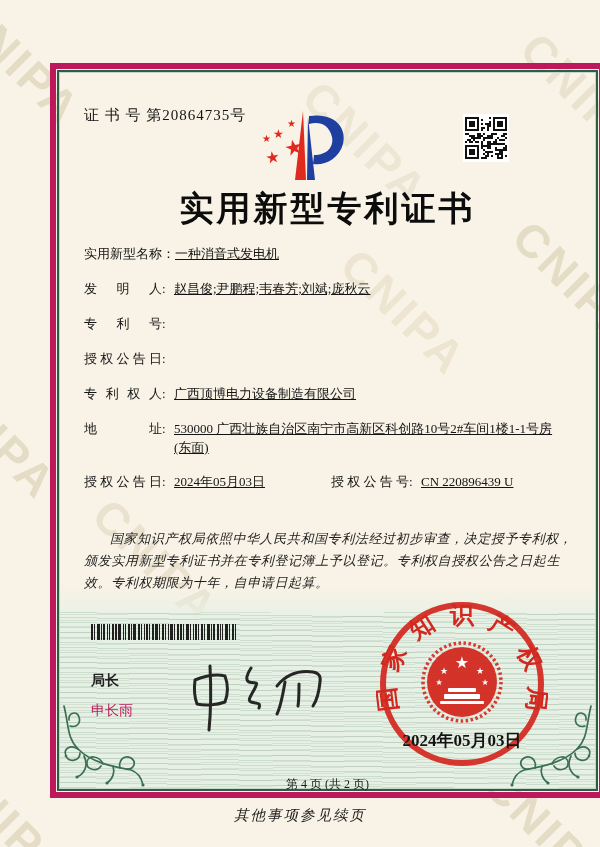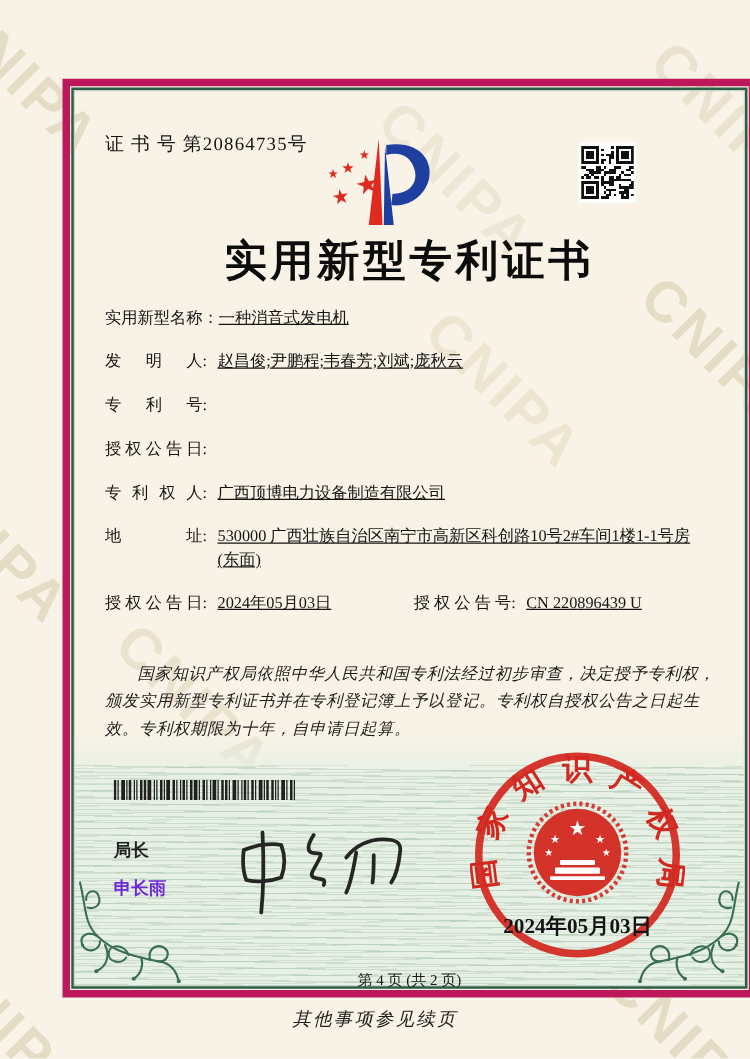--- a/index.html
+++ b/index.html
@@ -59,21 +59,21 @@
            font-style:italic; color:#1c1c1c; letter-spacing:0.6px; }
   .legal p { text-indent:2em; margin-bottom:9px;margin-top:40px; }
 
   
   .barcode { position:absolute; left:32px; top:552px; width:157px; height:16px;
              display:flex; align-items:stretch; overflow:hidden; }
   .barcode i { display:block; background:#20201e; height:100%; }
   .sig-role { position:absolute; left:32px; top:600px; font-family:"Liberation Sans","DejaVu Sans",sans-serif;
               font-weight:bold; font-size:14px; color:#222; }
   .sig-name { position:absolute; left:32px; top:630px; font-family:"Liberation Sans","DejaVu Sans",sans-serif;
-              font-weight:bold; font-size:14px; color:#6d28d9; }
+              font-weight:normal; font-size:14px; color:#be185d; }
   .sig-hand { position:absolute; left:122px; top:586px; width:150px; height:78px; }
 
   
   .seal { position:absolute; left:317px; top:526px; width:172px; height:172px; z-index:3; }
 
   
   .orn { position:absolute; width:86px; height:86px; bottom:1px; z-index:2; }
   .orn-r { right:1px; }
   .orn-l { left:1px; transform:scaleX(-1); }
 

